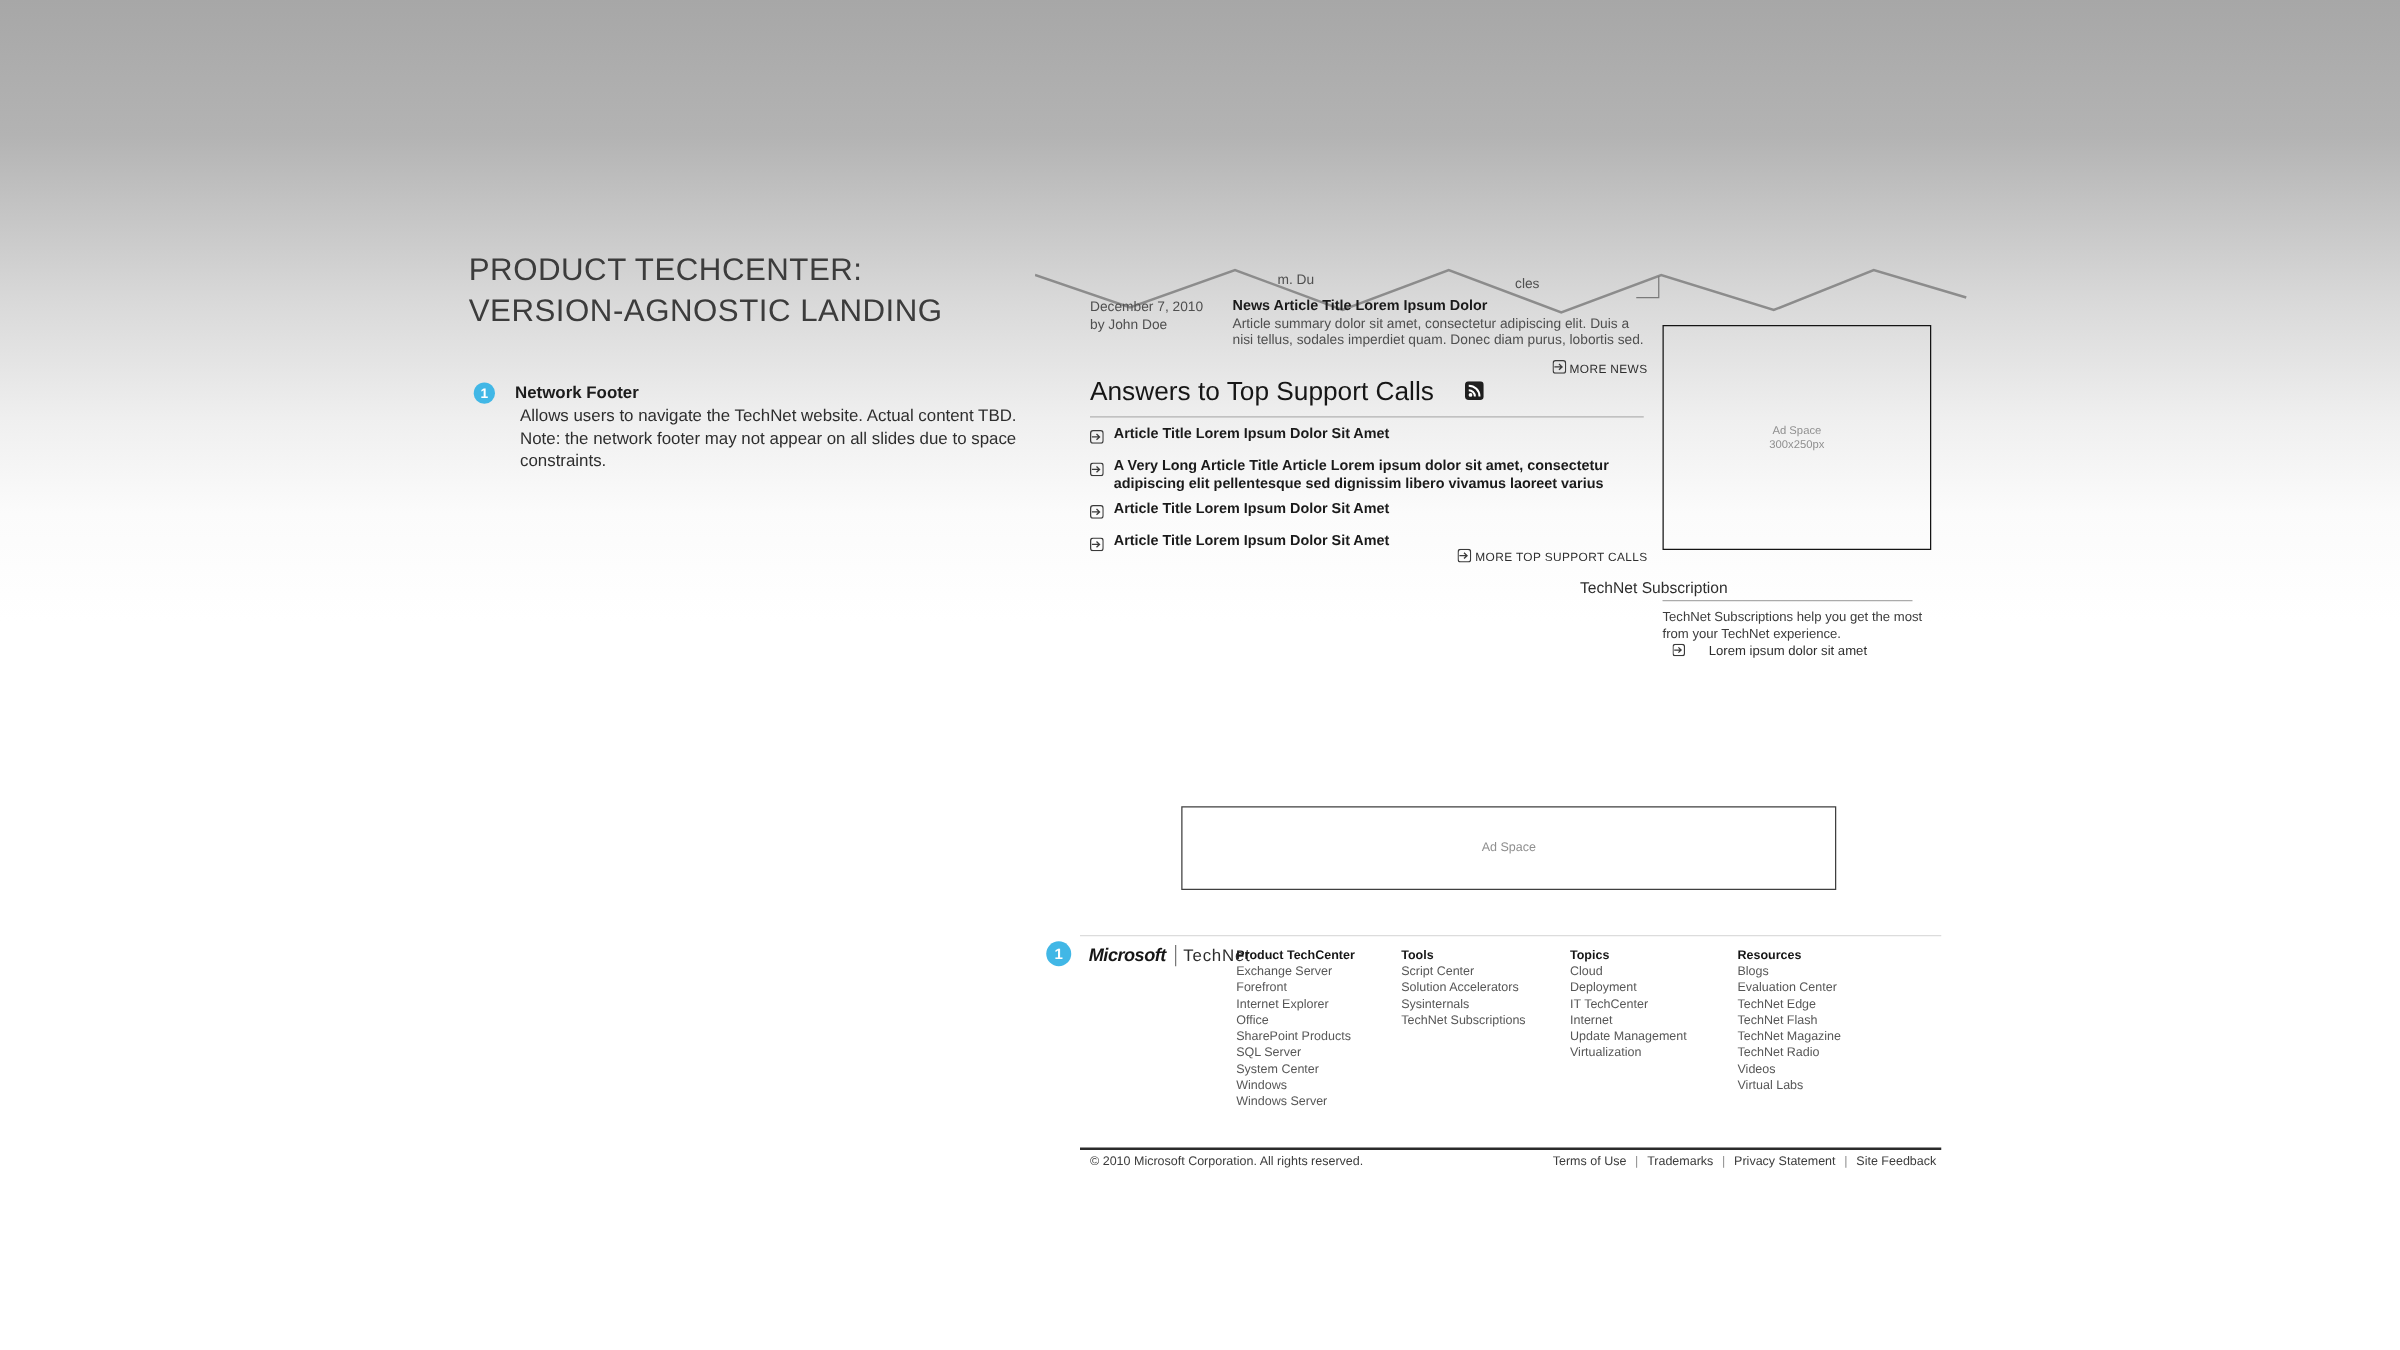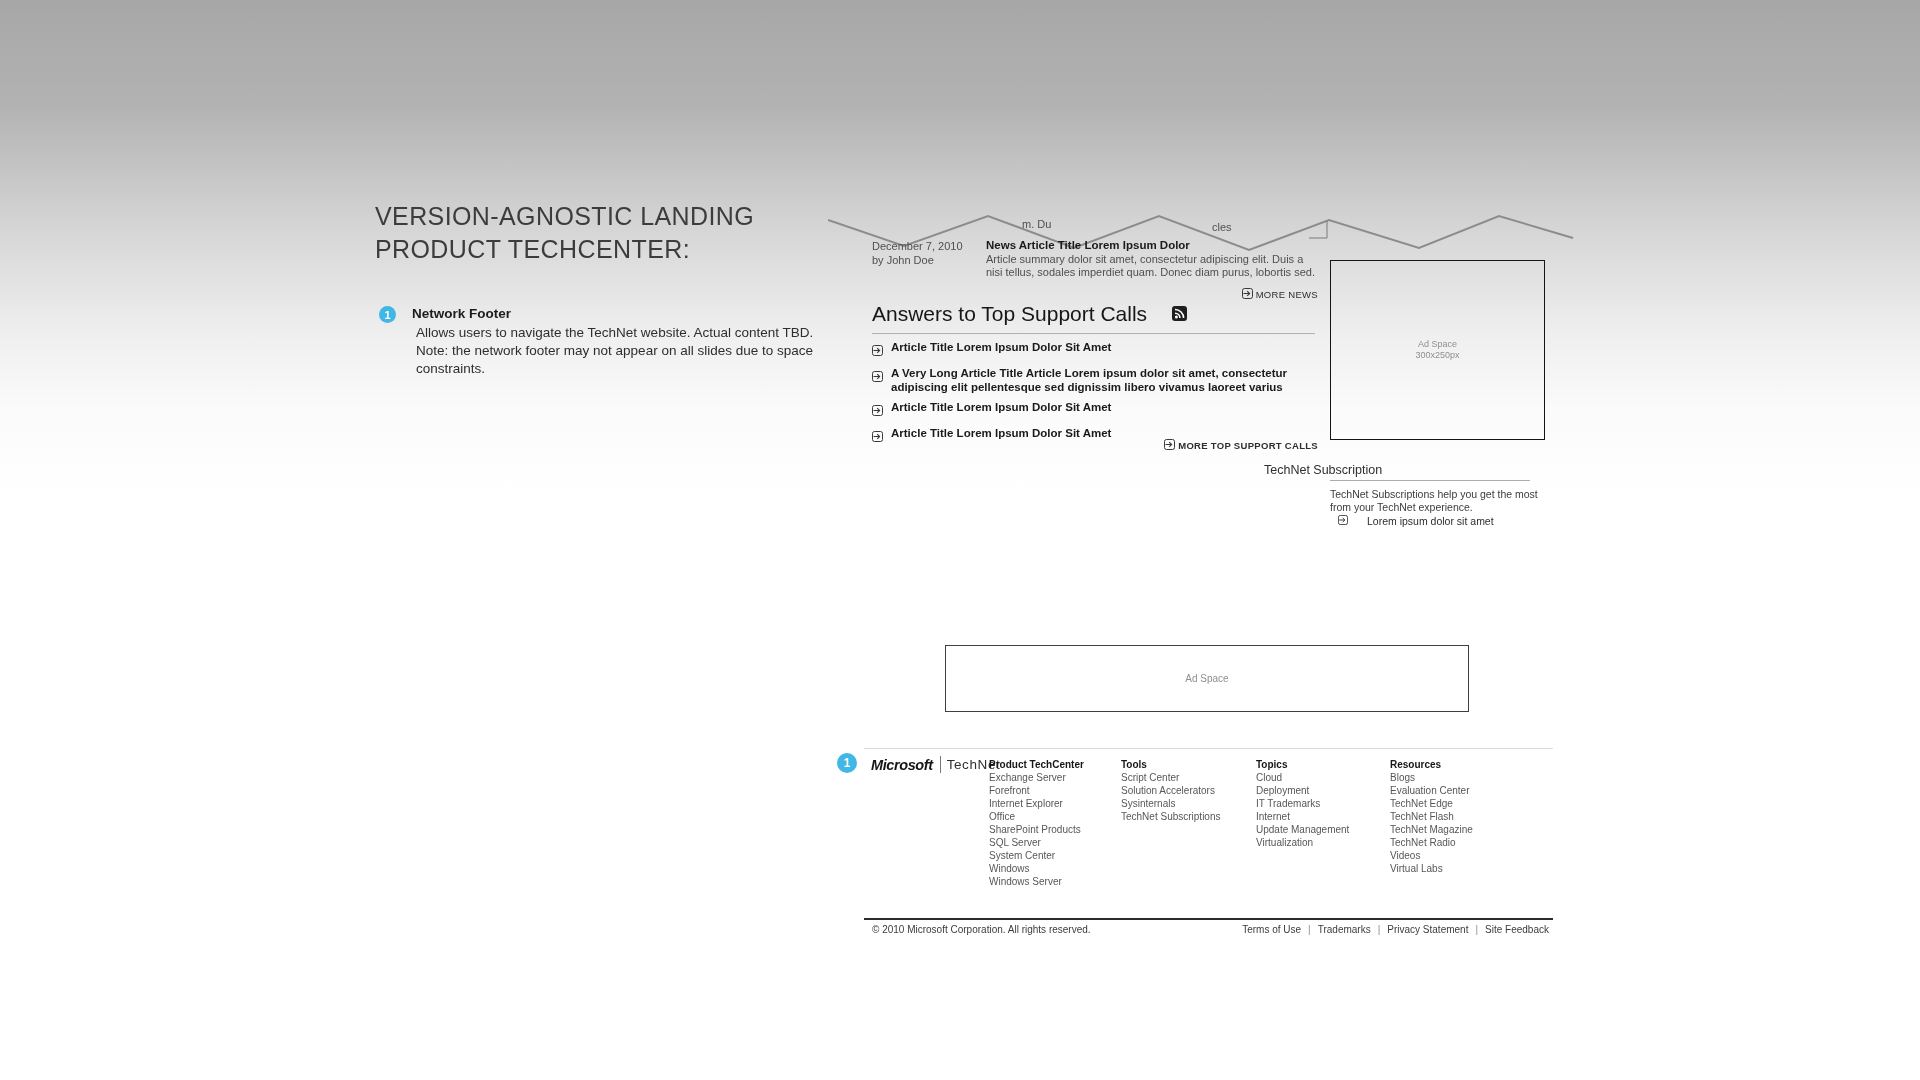--- a/index.html
+++ b/index.html
@@ -20,21 +20,21 @@
   
   .frag{color:#4f4f4f;font-size:11px;}
 
   
   .news-date{left:872px;top:240px;font-size:11px;line-height:13.5px;color:#4f4f4f;}
   .news-title{left:986px;top:239px;font-size:11.5px;font-weight:bold;color:#1a1a1a;}
   .news-summary{left:986px;top:253px;width:330px;font-size:11px;line-height:12.5px;color:#4f4f4f;}
   .more-link{display:flex;align-items:center;gap:3px;font-size:9.5px;letter-spacing:.3px;
     color:#2e2e2e;cursor:pointer;}
   .more-news{top:288px;right:602px;}
-  .more-support{top:439px;right:602px;font-weight:bold;}
+  .more-support{top:439px;right:602px;}
 
   
   .support-heading{left:872px;top:302px;font-size:21px;font-weight:300;color:#161616;
     display:flex;align-items:center;gap:25px;}
   .heading-rule{left:872px;top:333px;width:443px;height:1px;background:#b2b2b2;}
   .articles{left:872px;top:341px;width:445px;}
   .article-row{display:flex;align-items:flex-start;margin-bottom:7px;cursor:pointer;}
   .article-row .icon{flex:0 0 auto;margin-top:1px;}
   .a-title{margin-left:8px;font-size:11.5px;font-weight:bold;line-height:13.5px;color:#1a1a1a;width:420px;}
 
@@ -68,22 +68,22 @@
   .legal-links{top:924px;right:371px;font-size:10px;color:#3c3c3c;display:flex;}
   .legal-link{cursor:pointer;}
   .legal-link:not(:first-of-type)::before{content:"|";margin:0 7px;color:#8f8f8f;}
 </style>
 </head>
 <body>
 
 <div class="canvas">
 
   <div class="abs slide-title">
+    <div>PRODUCT TECHCENTER:</div>
     <div>VERSION-AGNOSTIC LANDING</div>
-    <div>PRODUCT TECHCENTER:</div>
   </div>
 
   <div class="abs badge note-badge">1</div>
   <div class="abs note-title">Network Footer</div>
   <div class="abs note-body">Allows users to navigate the TechNet website. Actual content TBD. Note: the network footer may not appear on all slides due to space constraints.</div>
 
   <span class="abs frag" style="left:1022px;top:218px;">m. Du</span>
   <span class="abs frag" style="left:1212px;top:221px;">cles</span>
   <svg class="abs" style="left:828px;top:212px;" width="750" height="46" viewBox="0 0 750 46">
     <polyline points="0,8 76,34 160,4 246,36 331,4 421,38 501,8 591,36 671,4 745,26" fill="none" stroke="#8c8c8c" stroke-width="2"></polyline>
@@ -227,21 +227,21 @@
         <div class="f-item">Sysinternals</div>
         <div class="f-item">TechNet Subscriptions</div>
       </div>
   </div>
   <div class="abs f-col f-col-3">
     <div class="f-head">Topics</div>
     <div>
 
     <div class="f-item">Cloud</div>
         <div class="f-item">Deployment</div>
-        <div class="f-item">IT Trademarks</div>
+        <div class="f-item">IT TechCenter</div>
         <div class="f-item">Internet</div>
         <div class="f-item">Update Management</div>
         <div class="f-item">Virtualization</div>
       </div>
   </div>
   <div class="abs f-col f-col-4">
     <div class="f-head">Resources</div>
     <div>
 
     <div class="f-item">Blogs</div>

